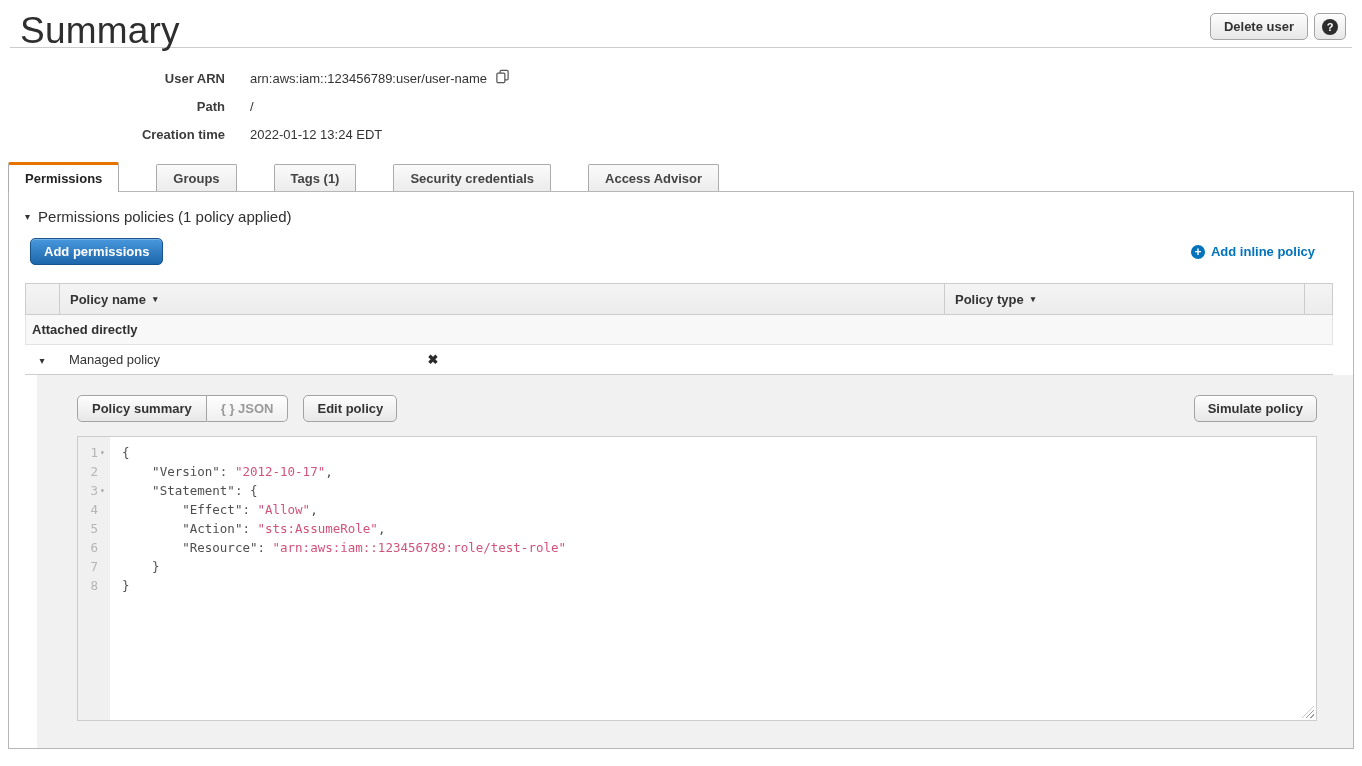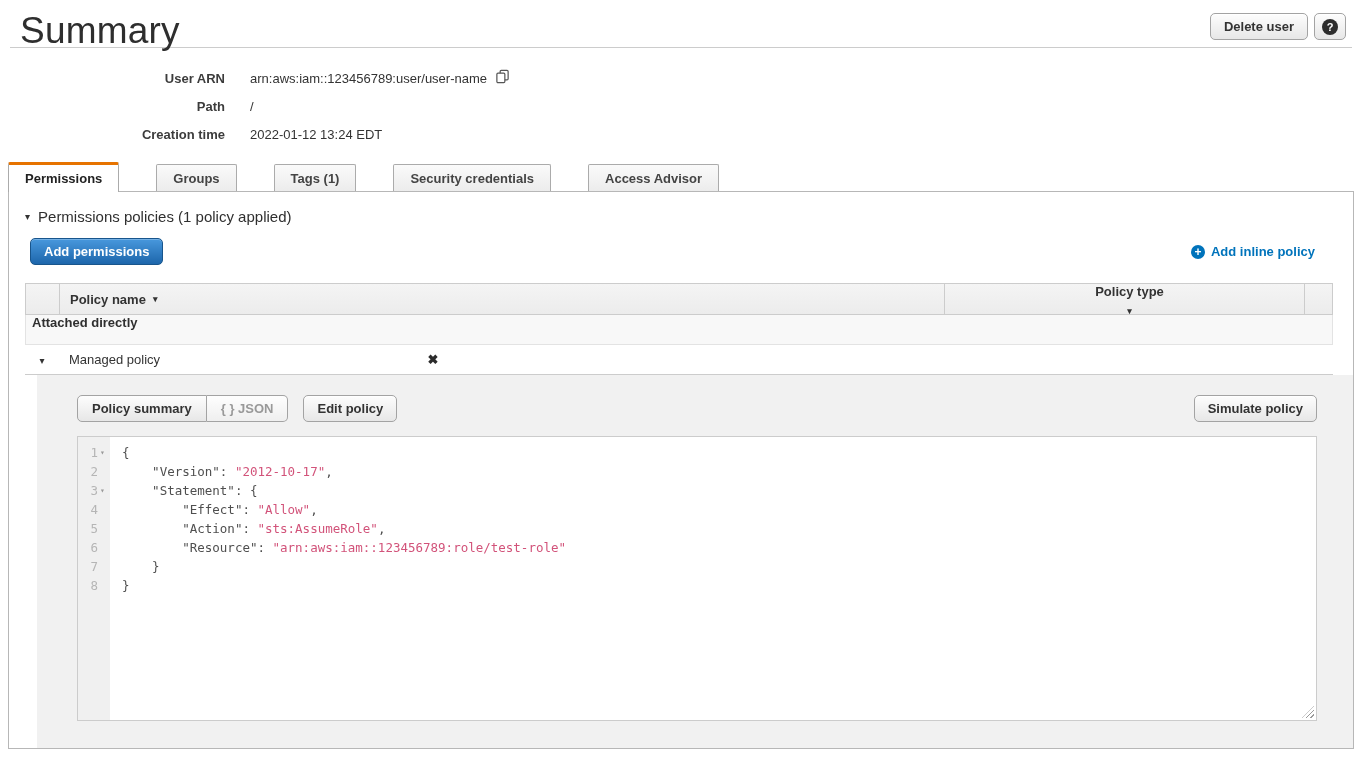--- a/index.html
+++ b/index.html
@@ -111,26 +111,26 @@
     display:flex; height:32px;
     background:linear-gradient(#f4f4f4,#ececec);
     border:1px solid #ccc;
   }
   .t-header .cell {
     display:flex; align-items:center; gap:7px;
     font-weight:bold; color:#333; cursor:pointer;
   }
   .cell-expander { width:34px; border-right:1px solid #ccc; }
   .cell-name { flex:1; padding-left:10px; }
-  .cell-type { width:360px; padding-left:10px; border-left:1px solid #ccc;flex-direction:column; }
+  .cell-type { width:360px; padding-left:10px; border-left:1px solid #ccc; }
   .cell-last { width:28px; border-left:1px solid #ccc; }
   .sort-caret { font-size:9px; color:#333; }
 
   .t-group-row {
-    height:30px; display:flex; align-items:flex-start;
+    height:30px; display:flex; align-items:center;
     padding-left:6px; background:#f8f8f8;
     border:1px solid #e3e3e3; border-top:none;
     font-weight:bold; color:#2f2f2f;
   }
   .t-row {
     height:30px; display:flex; align-items:center;
     background:#fff; border-bottom:1px solid #ccc;
   }
   .t-row .row-expander { width:34px; text-align:center; cursor:pointer; }
   .t-row .row-name { flex:1; padding-left:47px; }

